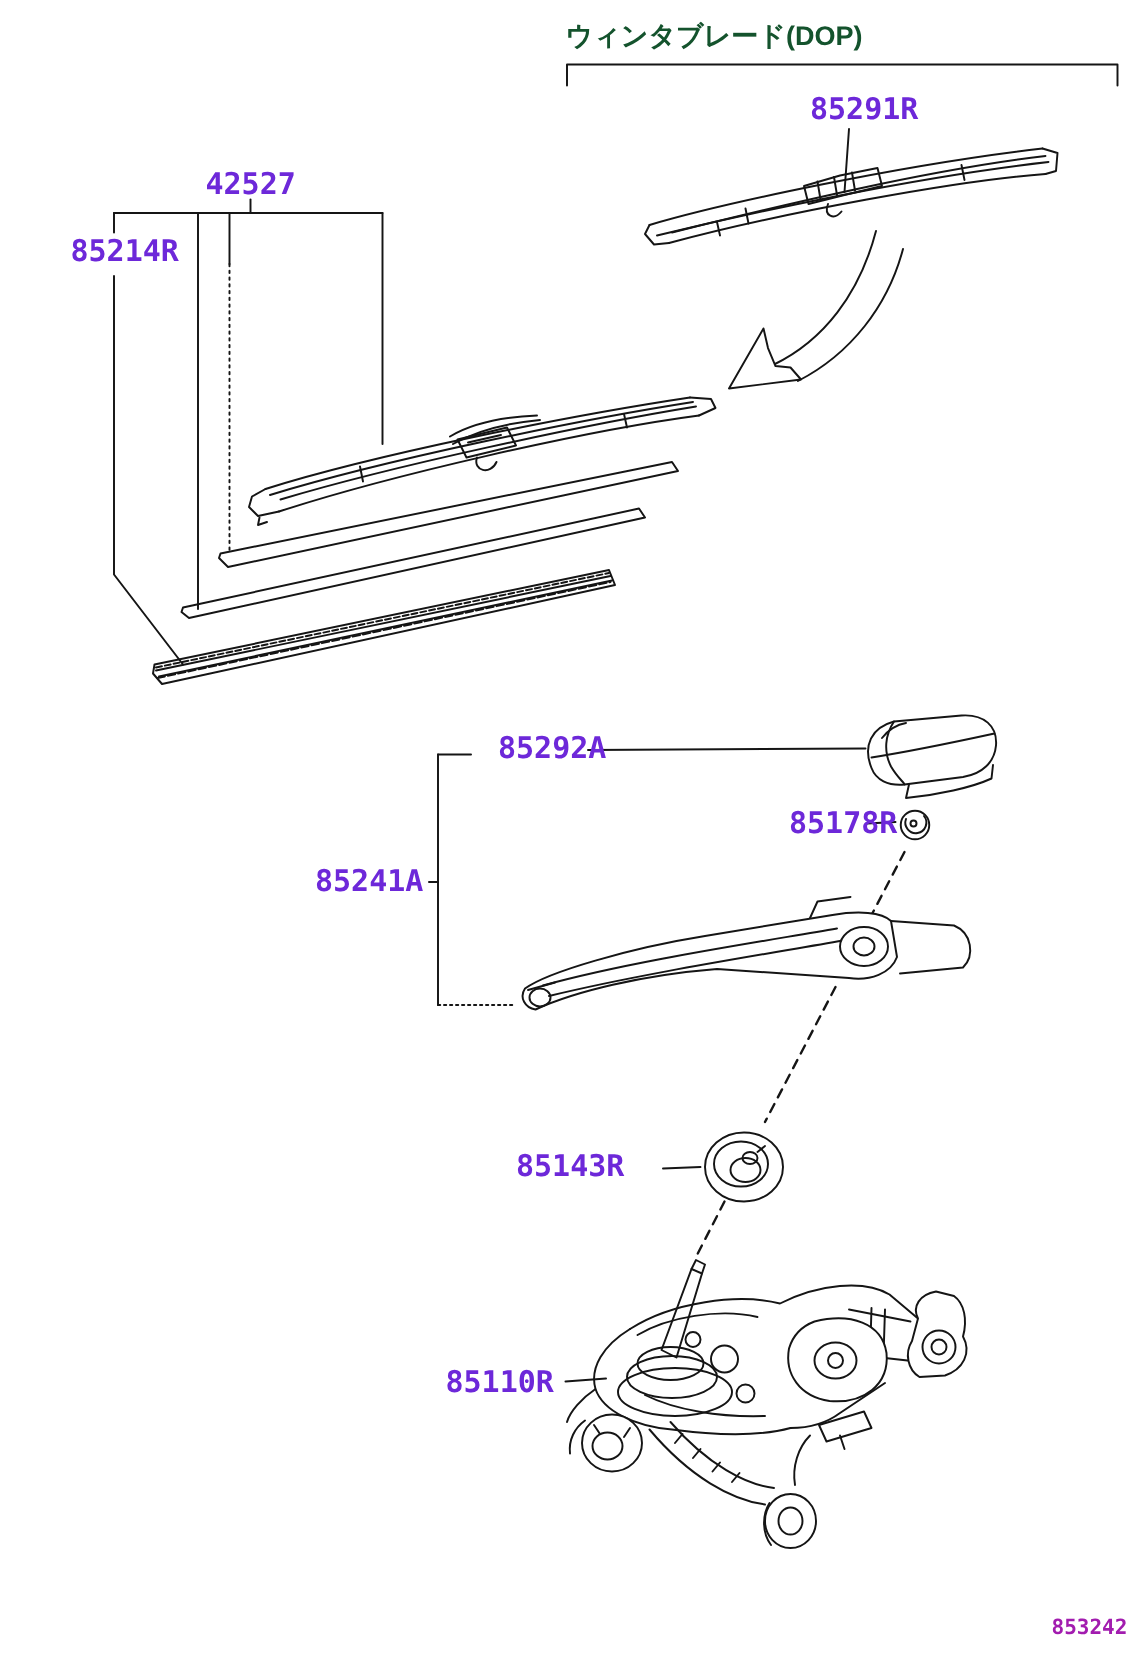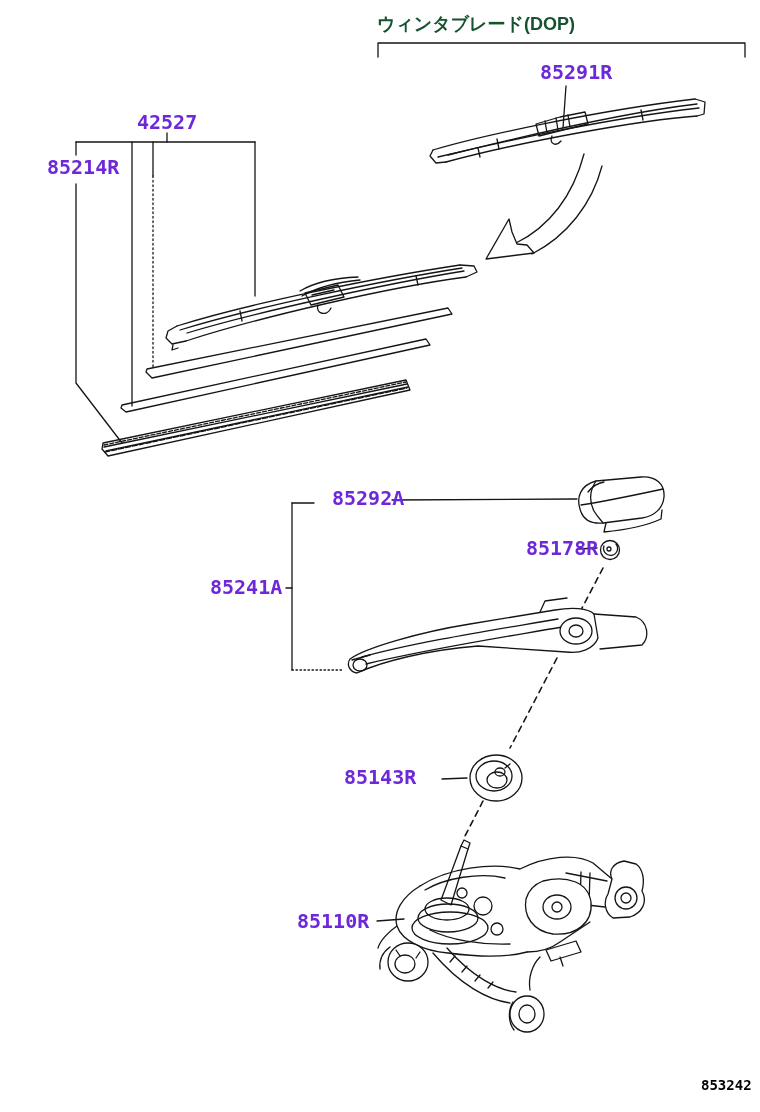--- a/index.html
+++ b/index.html
@@ -5,21 +5,21 @@
   html,body{margin:0;padding:0;background:#fff;}
   .stage{position:relative;width:760px;height:1112px;background:#fff;overflow:hidden;
          font-family:"DejaVu Sans",sans-serif;}
   .lines{position:absolute;left:0;top:0;width:760px;height:1112px;}
   .pn{position:absolute;font-family:"DejaVu Sans Mono","Liberation Mono",monospace;
       font-weight:700;font-size:20px;line-height:1;color:#6d28d9;white-space:nowrap;
       letter-spacing:0px;cursor:pointer;}
   .jp{position:absolute;font-family:Liberation Sans, sans-serif;font-weight:700;
       font-size:18px;line-height:1;color:#14532d;white-space:nowrap;}
   .code{position:absolute;font-family:"DejaVu Sans Mono","Liberation Mono",monospace;
-      font-weight:700;font-size:14px;line-height:1;color:#000000;white-space:nowrap;}
+      font-weight:700;font-size:14px;line-height:1;color:#a21caf;white-space:nowrap;}
 </style>
 </head>
 <body>
 
 <div class="stage">
 
   <svg class="lines" viewBox="0 0 760 1112" fill="none" stroke="#151515" stroke-width="1.3" stroke-linecap="round" stroke-linejoin="round">
 
     <g>
       <path d="M378,57 L378,43 L745,43 L745,57"></path>

